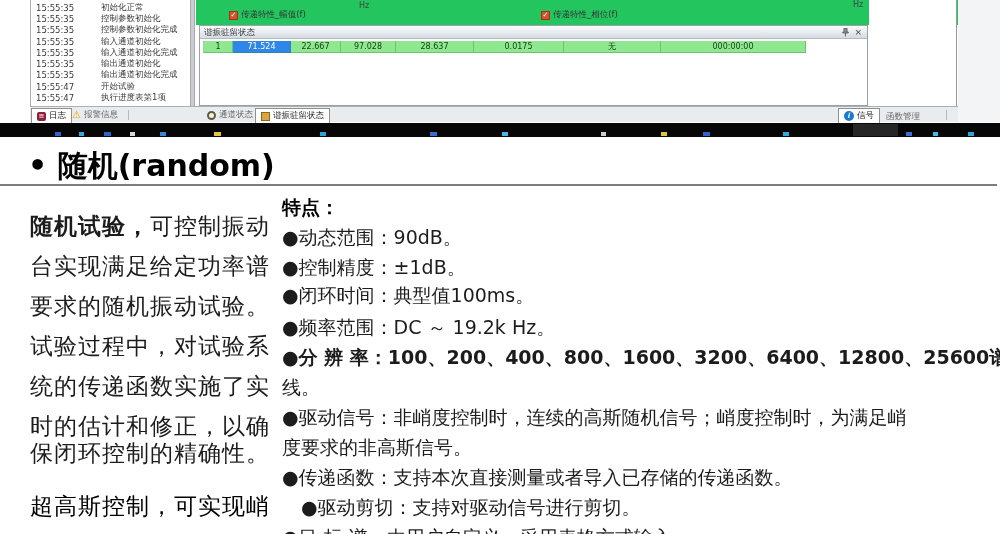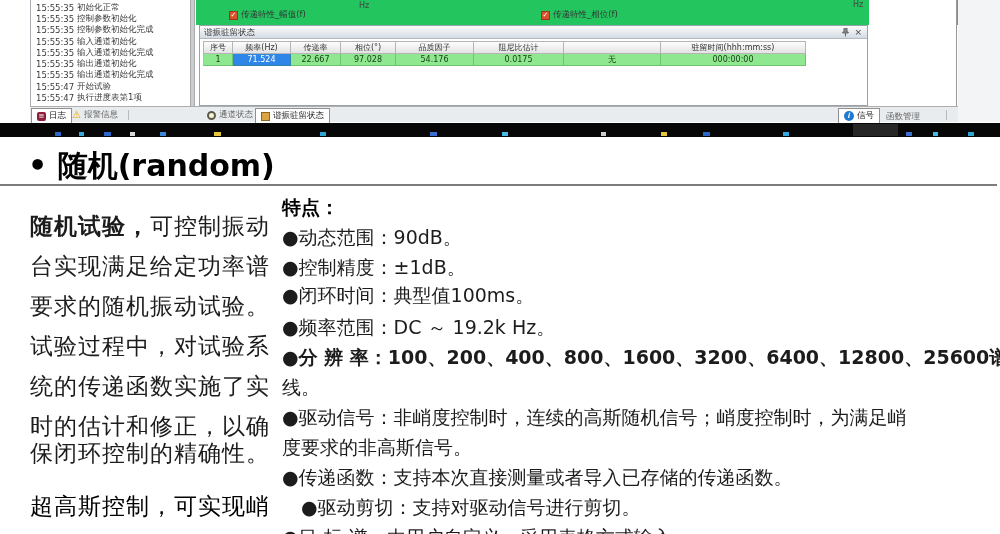--- a/index.html
+++ b/index.html
@@ -5,21 +5,21 @@
   html,body{margin:0;padding:0;background:#fff;}
   #app{position:relative;width:1000px;height:534px;overflow:hidden;background:#fff;
        font-family:"DejaVu Sans",sans-serif;color:#222;}
   .abs{position:absolute;}
   
   .ui-region{left:0;top:0;width:1000px;height:122px;background:#fff;}
   .far-right-bg{left:958px;top:0;width:42px;height:122px;background:#f3f4f6;}
   .vline{background:#a9adb2;width:1px;}
   .log-panel{left:31px;top:0;width:159px;height:106px;background:#fff;}
   .log-rows{position:absolute;left:5px;top:2px;}
-  .log-row{display:flex;height:11.3px;align-items:center;font-size:8.5px;color:#3a3a3a;white-space:nowrap;}
+  .log-row{display:flex;height:11.3px;align-items:center;font-size:8.5px;color:#3a3a3a;white-space:nowrap;gap:24px;}
   .log-time{width:41px;}
   .splitter{left:190px;top:0;width:5px;height:106px;background:#c9cdd1;border-left:1px solid #aaa;border-right:1px solid #aaa;box-sizing:border-box;}
   .plot-strip{left:196px;top:0;width:762px;height:25px;background:#22c55e;}
   .hz-label{position:absolute;font-size:8px;color:#444;}
   .legend{position:absolute;display:flex;align-items:center;gap:3px;font-size:8.5px;color:#333;white-space:nowrap;}
   .chk{display:inline-block;width:9px;height:9px;background:#d9502b;border:1px solid #9c371c;box-sizing:border-box;
        color:#fff;font-size:7px;line-height:7px;text-align:center;}
   .dwell-panel{left:199px;top:25px;width:669px;height:81px;background:#fff;border:1px solid #99a1a9;box-sizing:border-box;}
   .panel-titlebar{position:absolute;left:0;top:0;width:100%;height:13px;
        background:linear-gradient(#fbfcfd,#d5dbe3);border-bottom:1px solid #b3bac2;box-sizing:border-box;
@@ -131,35 +131,25 @@
         <span>谐振驻留状态</span>
         <span class="pin-btn">
           <svg width="9" height="9" viewBox="0 0 9 9">
               <path d="M3 0h3v4h1.2v1H1.8V4H3zM4.5 5v3.5" stroke="#666" fill="#8a8a8a" stroke-width="1"></path>
             </svg>
         </span>
         <span class="close-btn">×</span>
       </div>
       <div class="tbl">
         <div class="tr">
-          <div class="th first c0">序号</div>
-          <div class="th c1">频率(Hz)</div>
-          <div class="th c2">传递率</div>
-          <div class="th c3">相位(°)</div>
-          <div class="th c4">品质因子</div>
-          <div class="th c5">阻尼比估计</div>
-          <div class="th c6"></div>
-          <div class="th c7">驻留时间(hhh:mm:ss)</div>
-        </div>
-        <div class="tr">
           <div class="td first c0">1</div>
           <div class="td c1 sel">71.524</div>
           <div class="td c2">22.667</div>
           <div class="td c3">97.028</div>
-          <div class="td c4">54.176</div>
+          <div class="td c4">28.637</div>
           <div class="td c5">0.0175</div>
           <div class="td c6">无</div>
           <div class="td c7">000:00:00</div>
         </div>
       </div>
     </div>
 
     <div class="abs right-panel"></div>
 
     <div class="abs tab-strip">

